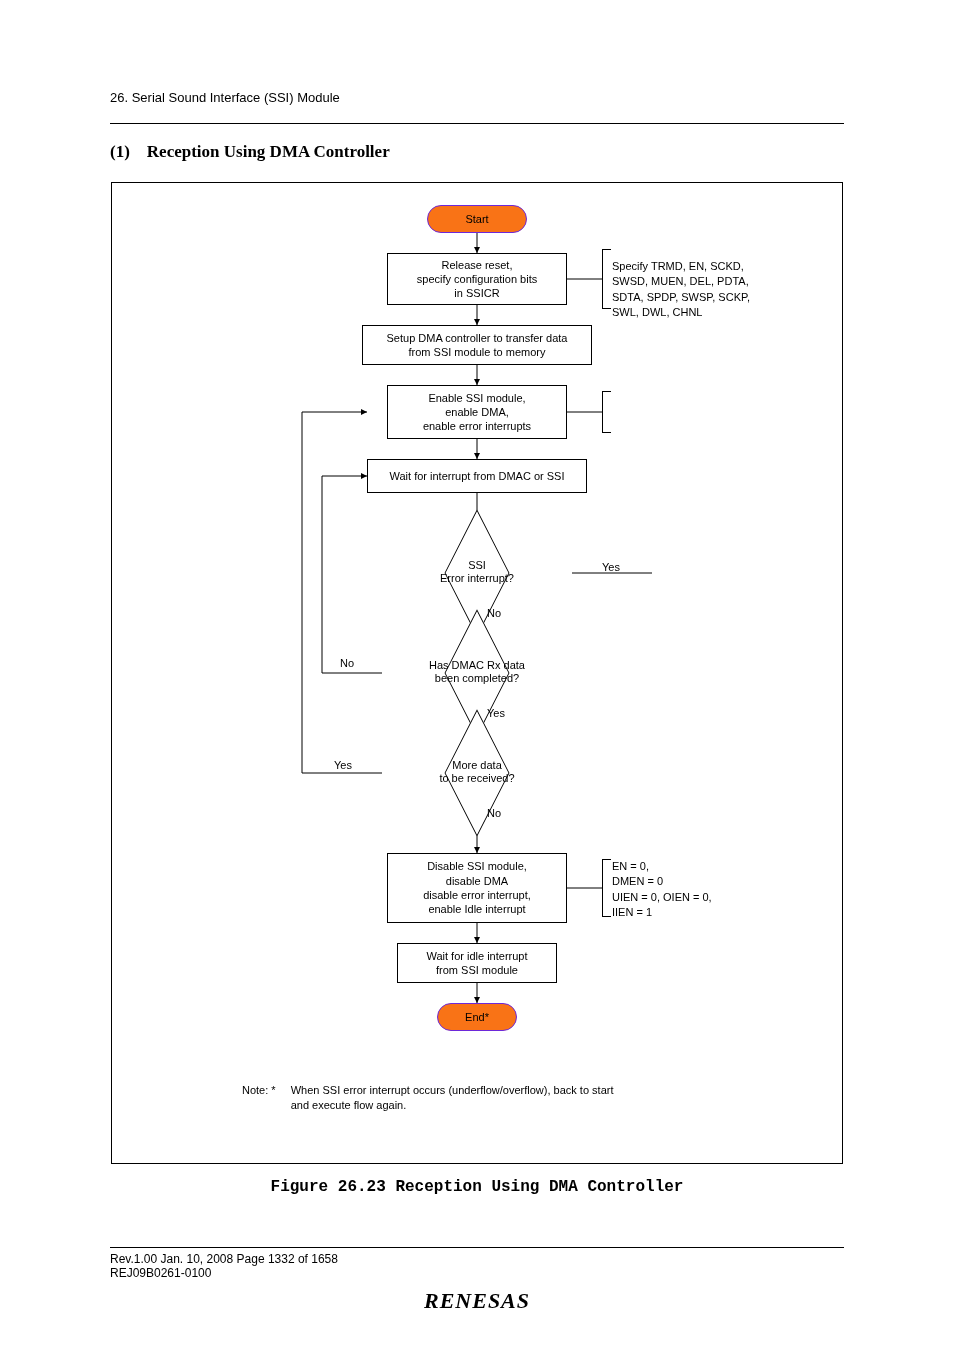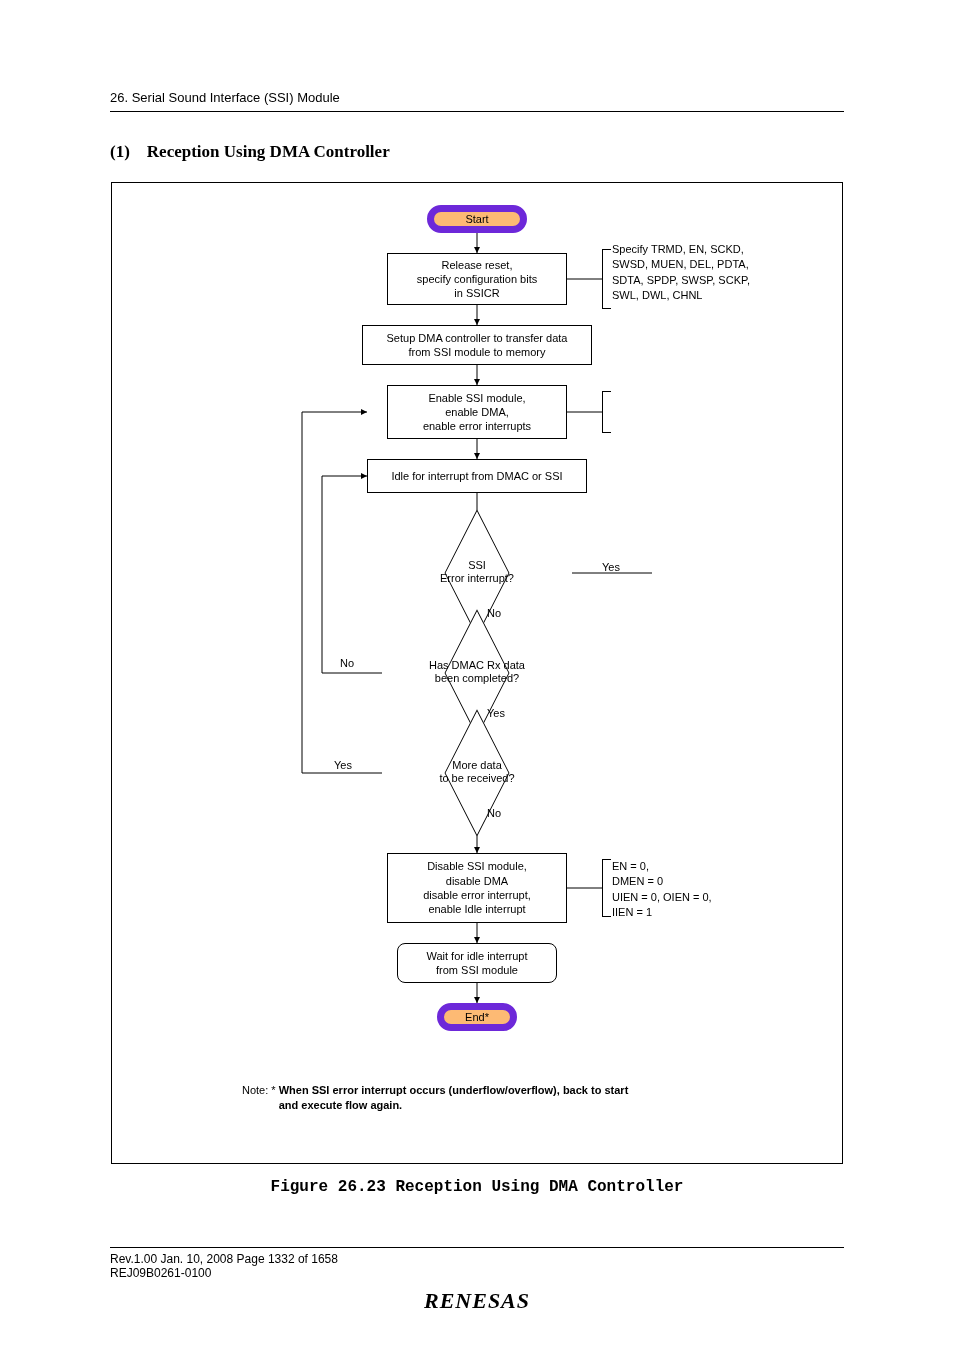--- a/index.html
+++ b/index.html
@@ -11,23 +11,23 @@
   }
   .page {
     width: 954px;
     height: 1350px;
     position: relative;
     box-sizing: border-box;
     padding: 90px 110px 40px 110px;
   }
   .header-line {
     font-size: 13px;
-    padding-bottom: 6px;
+    padding-bottom: 18px;
     border-bottom: 1px solid #000;
-    margin-bottom: 30px;
+    margin-bottom: 18px;
   }
   .section-heading {
     font-family: "Times New Roman", serif;
     font-size: 17px;
     font-weight: bold;
     margin-bottom: 20px;
   }
   .diagram-frame {
     border: 1px solid #000;
     height: 980px;
@@ -64,26 +64,26 @@
   }
 
   
   .node {
     position: absolute;
     font-size: 11px;
     text-align: center;
     box-sizing: border-box;
   }
   .pill {
-    border: 7px solid #6d28d9;
+    border: 1px solid #6d28d9;
     border-radius: 999px;
     display: flex;
     align-items: center;
     justify-content: center;
-    background: #fdba74;
+    background: #f97316;
   }
   .rect {
     border: 1px solid #000;
     display: flex;
     align-items: center;
     justify-content: center;
     flex-direction: column;
     padding: 4px 6px;
     background: #fff;
     line-height: 1.3;
@@ -183,35 +183,35 @@
       <line x1="455" y1="705" x2="490" y2="705" stroke="#000"></line>
     </svg>
 
     <div class="node pill" style="left:315px; top:22px; width:100px; height:28px;">Start</div>
 
     <div class="node rect" style="left:275px; top:70px; width:180px; height:52px; white-space:pre-line;">Release reset,
 specify configuration bits
 in SSICR</div>
 
     <div class="annot-brace" style="left:490px; top:66px; height:60px;"></div>
-    <div class="annot" style="left:500px; top:59px; width:200px; white-space:pre-line;">Specify TRMD, EN, SCKD,
+    <div class="annot" style="left:500px; top:76px; width:200px; white-space:pre-line;">Specify TRMD, EN, SCKD,
 SWSD, MUEN, DEL, PDTA,
 SDTA, SPDP, SWSP, SCKP,
 SWL, DWL, CHNL</div>
 
     <div class="node rect" style="left:275px; top:202px; width:180px; height:54px; white-space:pre-line;">Enable SSI module,
 enable DMA,
 enable error interrupts</div>
 
     <div class="node rect" style="left:250px; top:142px; width:230px; height:40px; white-space:pre-line;">Setup DMA controller to transfer data
 from SSI module to memory</div>
 
     <div class="annot-brace" style="left:490px; top:208px; height:42px;"></div>
 
-    <div class="node rect" style="left:255px; top:276px; width:220px; height:34px;">Idle for interrupt from DMAC or SSI</div>
+    <div class="node rect" style="left:255px; top:276px; width:220px; height:34px;">Wait for interrupt from DMAC or SSI</div>
 
     <div class="node diamond" style="left:331px; top:356px; width:68px; height:68px;"></div>
     <div class="diamond-label" style="left:300px; top:376px; width:130px; white-space:pre-line;">SSI
 Error interrupt?</div>
     <div class="yn" style="left:490px; top:378px;">Yes</div>
     <div class="yn" style="left:375px; top:424px;">No</div>
 
     <div class="node diamond" style="left:331px; top:456px; width:68px; height:68px;"></div>
     <div class="diamond-label" style="left:295px; top:476px; width:140px; white-space:pre-line;">Has DMAC Rx data
 been completed?</div>
@@ -228,28 +228,28 @@
 disable DMA
 disable error interrupt,
 enable Idle interrupt</div>
 
     <div class="annot-brace" style="left:490px; top:676px; height:58px;"></div>
     <div class="annot" style="left:500px; top:676px; width:200px; white-space:pre-line;">EN = 0,
 DMEN = 0
 UIEN = 0, OIEN = 0,
 IIEN = 1</div>
 
-    <div class="node rect" style="left:285px; top:760px; width:160px; height:40px; white-space:pre-line;border-radius:8px;">Wait for idle interrupt
+    <div class="node rect" style="left:285px; top:760px; width:160px; height:40px; white-space:pre-line;">Wait for idle interrupt
 from SSI module</div>
 
     <div class="node pill" style="left:325px; top:820px; width:80px; height:28px;">End*</div>
 
     <div class="note-block" style="left:130px; top:900px; width:560px;">
       <span>Note:   *</span>
-      <span style="white-space:pre-line; display:inline-block; vertical-align:top; margin-left:0;font-weight:bold;">When SSI error interrupt occurs (underflow/overflow), back to start
+      <span style="white-space:pre-line; display:inline-block; vertical-align:top; margin-left:12px;">When SSI error interrupt occurs (underflow/overflow), back to start
 and execute flow again.</span>
     </div>
 
   </div>
 
   <div class="caption">Figure 26.23   Reception Using DMA Controller</div>
 
   <div class="footer">
     <div class="footer-line">
       <div>Rev.1.00  Jan. 10, 2008  Page 1332 of 1658</div>

